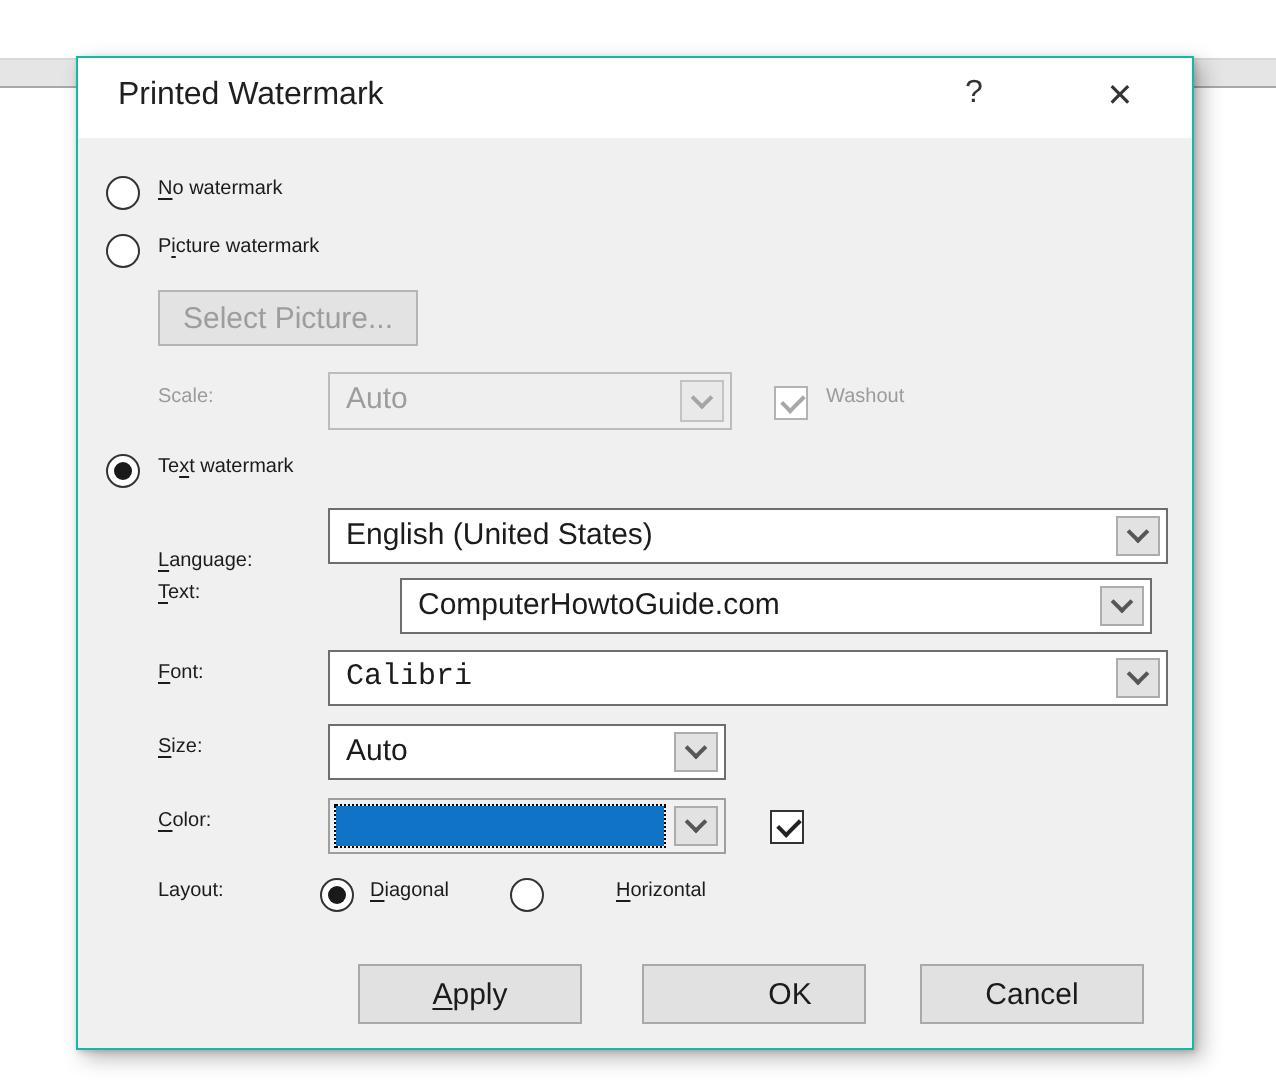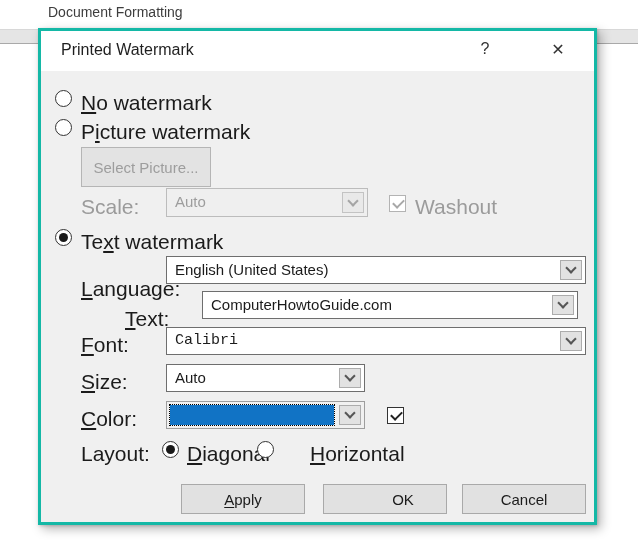--- a/index.html
+++ b/index.html
@@ -4,40 +4,40 @@
 <style>
   * { margin:0; padding:0; box-sizing:border-box; }
   html,body { width:638px; height:543px; }
   body { font-family:"Liberation Sans", sans-serif; background:#ffffff; position:relative; overflow:hidden; }
   .screen { position:absolute; inset:0; background:#ffffff; }
 
   .ribbon-text { position:absolute; left:48px; top:4px; font-size:14px; color:#3d3d3d; }
   .stripe { position:absolute; left:0; top:29px; width:638px; height:15px; background:#e5e5e5; border-bottom:1px solid #a9a9a9; border-top:1px solid #d8d8d8; }
 
   .dialog { position:absolute; left:38px; top:28px; width:559px; height:497px; background:#f0f0f0;
-            border:3px solid #14b8a6; box-shadow:4px 4px 10px rgba(0,0,0,0.28), 1px 1px 3px rgba(0,0,0,0.18); }
+            border:1px solid #14b8a6; box-shadow:4px 4px 10px rgba(0,0,0,0.28), 1px 1px 3px rgba(0,0,0,0.18); }
   .titlebar { position:absolute; left:0; top:0; right:0; height:40px; background:#ffffff; }
   .title { position:absolute; left:20px; top:10px; font-size:16px; color:#1f1f1f; }
   .help { position:absolute; right:98px; top:9px; font-size:16px; color:#333; width:22px; text-align:center; cursor:default; }
   .close { position:absolute; right:24px; top:9px; font-size:16px; color:#333; width:24px; text-align:center; cursor:default; }
 
-  .lbl { position:absolute; font-size:21px; color:#1b1b1b; white-space:nowrap; }
+  .lbl { position:absolute; font-size:10px; color:#1b1b1b; white-space:nowrap; }
   .lbl.dis { color:#9b9b9b; }
   .u { text-decoration:underline; text-underline-offset:2px; }
 
   .radio { position:absolute; width:17px; height:17px; border:1px solid #333; border-radius:50%; background:#fff; }
   .radio.sel::after { content:""; position:absolute; left:3px; top:3px; width:9px; height:9px; border-radius:50%; background:#1a1a1a; }
 
   .checkbox { position:absolute; width:17px; height:17px; border:1px solid #333; background:#fff; }
   .checkbox.checked::after { content:""; position:absolute; left:3px; top:3px; width:9px; height:5px;
       border-left:2px solid #222; border-bottom:2px solid #222; transform:rotate(-45deg); }
   .checkbox.dis { border-color:#b3b3b3; }
   .checkbox.dis.checked::after { border-color:#a8a8a8; }
 
-  .btn { position:absolute; height:30px; width:124px; background:#e1e1e1; border:1px solid #a9a9a9;
+  .btn { position:absolute; height:30px; width:112px; background:#e1e1e1; border:1px solid #a9a9a9;
          font-size:15px; color:#1b1b1b; display:flex; align-items:center; justify-content:center; }
   .btn.dis { background:#e3e3e3; border-color:#b5b5b5; color:#9d9d9d; }
 
   .combo { position:absolute; height:28px; background:#fff; border:1px solid #6e6e6e; }
   .combo .val { position:absolute; left:8px; top:0; line-height:26px; font-size:15px; color:#1b1b1b; white-space:nowrap; }
   .combo .arrow { position:absolute; right:3px; top:3px; bottom:3px; width:22px; background:#e2e2e2; border:1px solid #acacac;
                   display:flex; align-items:center; justify-content:center; }
   .chev { width:8px; height:8px; border-right:2px solid #565656; border-bottom:2px solid #565656; transform:rotate(45deg); margin-top:-4px; }
   .combo.dis { background:#efefef; border-color:#bcbcbc; }
   .combo.dis .val { color:#9d9d9d; }
@@ -45,38 +45,37 @@
   .combo.dis .chev { border-color:#a5a5a5; }
 
   .combo.color { background:#f1f1f1; border-color:#9e9e9e; }
   .swatch { position:absolute; left:3px; top:3px; bottom:3px; right:30px; outline:1px dotted #000; outline-offset:0px; }
 </style>
 </head>
 <body>
 
 <div class="screen">
 
-  <div class="ribbon-text">Document Formatting</div>
   <div class="stripe"></div>
 
   <div class="dialog">
 
     <div class="titlebar">
       <span class="title">Printed Watermark</span>
       <span class="help">?</span>
       <span class="close">✕</span>
     </div>
 
     <span class="radio" style="left:14px; top:59px;"></span>
     <span class="lbl" style="left:40px; top:60px;"><span></span><span class="u">N</span><span>o watermark</span></span>
 
     <span class="radio" style="left:14px; top:88px;"></span>
     <span class="lbl" style="left:40px; top:89px;"><span>P</span><span class="u">i</span><span>cture watermark</span></span>
 
-    <div class="btn dis" style="left:40px; top:116px; width:130px; height:40px;">Select Picture...</div>
+    <div class="btn dis" style="left:40px; top:116px; width:130px; height:28px;">Select Picture...</div>
 
     <span class="lbl dis" style="left:40px; top:164px;">Scale:</span>
     <div class="combo dis" style="left:125px; top:157px; width:202px; height:29px;">
       <span class="val">Auto</span>
       <span class="arrow">
           <i class="chev"></i>
         </span>
     </div>
     <span class="checkbox dis checked" style="left:348px; top:164px;"></span>
     <span class="lbl dis" style="left:374px; top:164px;">Washout</span>
@@ -85,21 +84,21 @@
     <span class="lbl" style="left:40px; top:199px;"><span>Te</span><span class="u">x</span><span>t watermark</span></span>
 
     <span class="lbl" style="left:40px; top:246px;"><span></span><span class="u">L</span><span>anguage:</span></span>
     <div class="combo" style="left:125px; top:225px; width:420px;">
       <span class="val">English (United States)</span>
       <span class="arrow">
           <i class="chev"></i>
         </span>
     </div>
 
-    <span class="lbl" style="left:40px; top:276px;margin-left:44px;"><span></span><span class="u">T</span><span>ext:</span></span>
+    <span class="lbl" style="left:40px; top:262px;"><span></span><span class="u">T</span><span>ext:</span></span>
     <div class="combo" style="left:125px; top:260px; width:376px;margin-left:36px;">
       <span class="val">ComputerHowtoGuide.com</span>
       <span class="arrow">
           <i class="chev"></i>
         </span>
     </div>
 
     <span class="lbl" style="left:40px; top:302px;"><span></span><span class="u">F</span><span>ont:</span></span>
     <div class="combo" style="left:125px; top:296px; width:420px;font-family:Liberation Mono, monospace;">
       <span class="val">Calibri</span>

